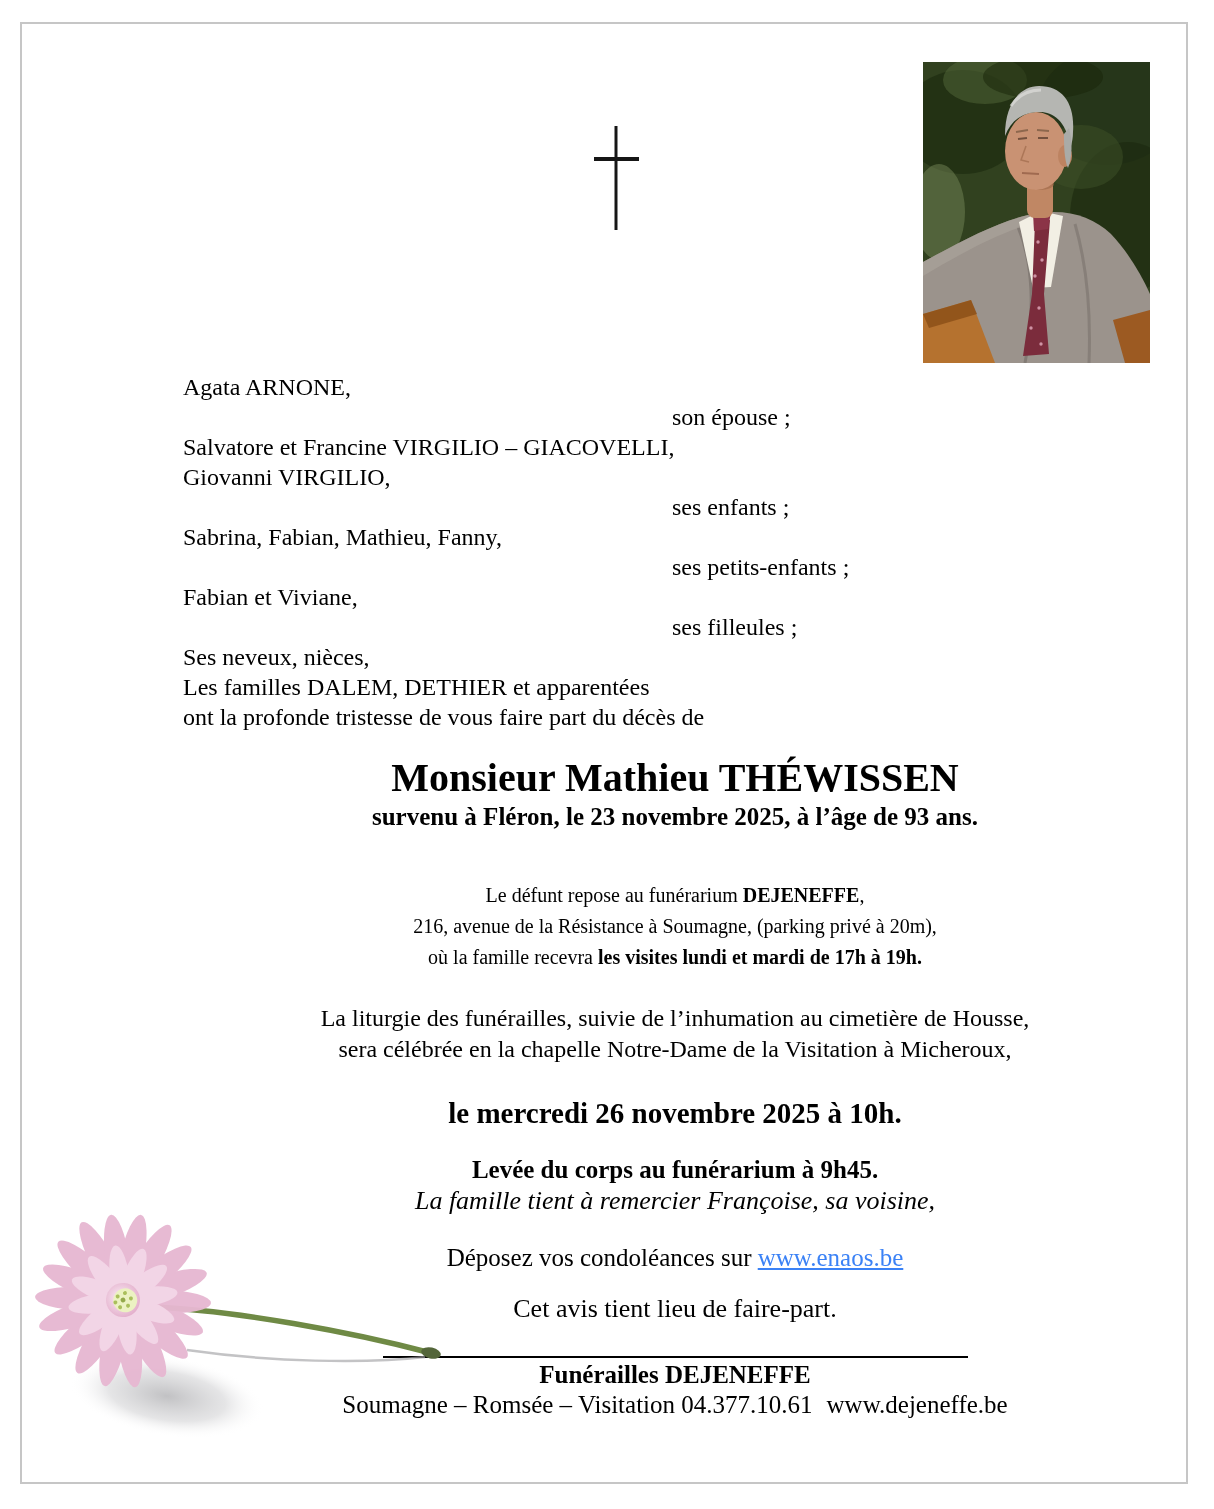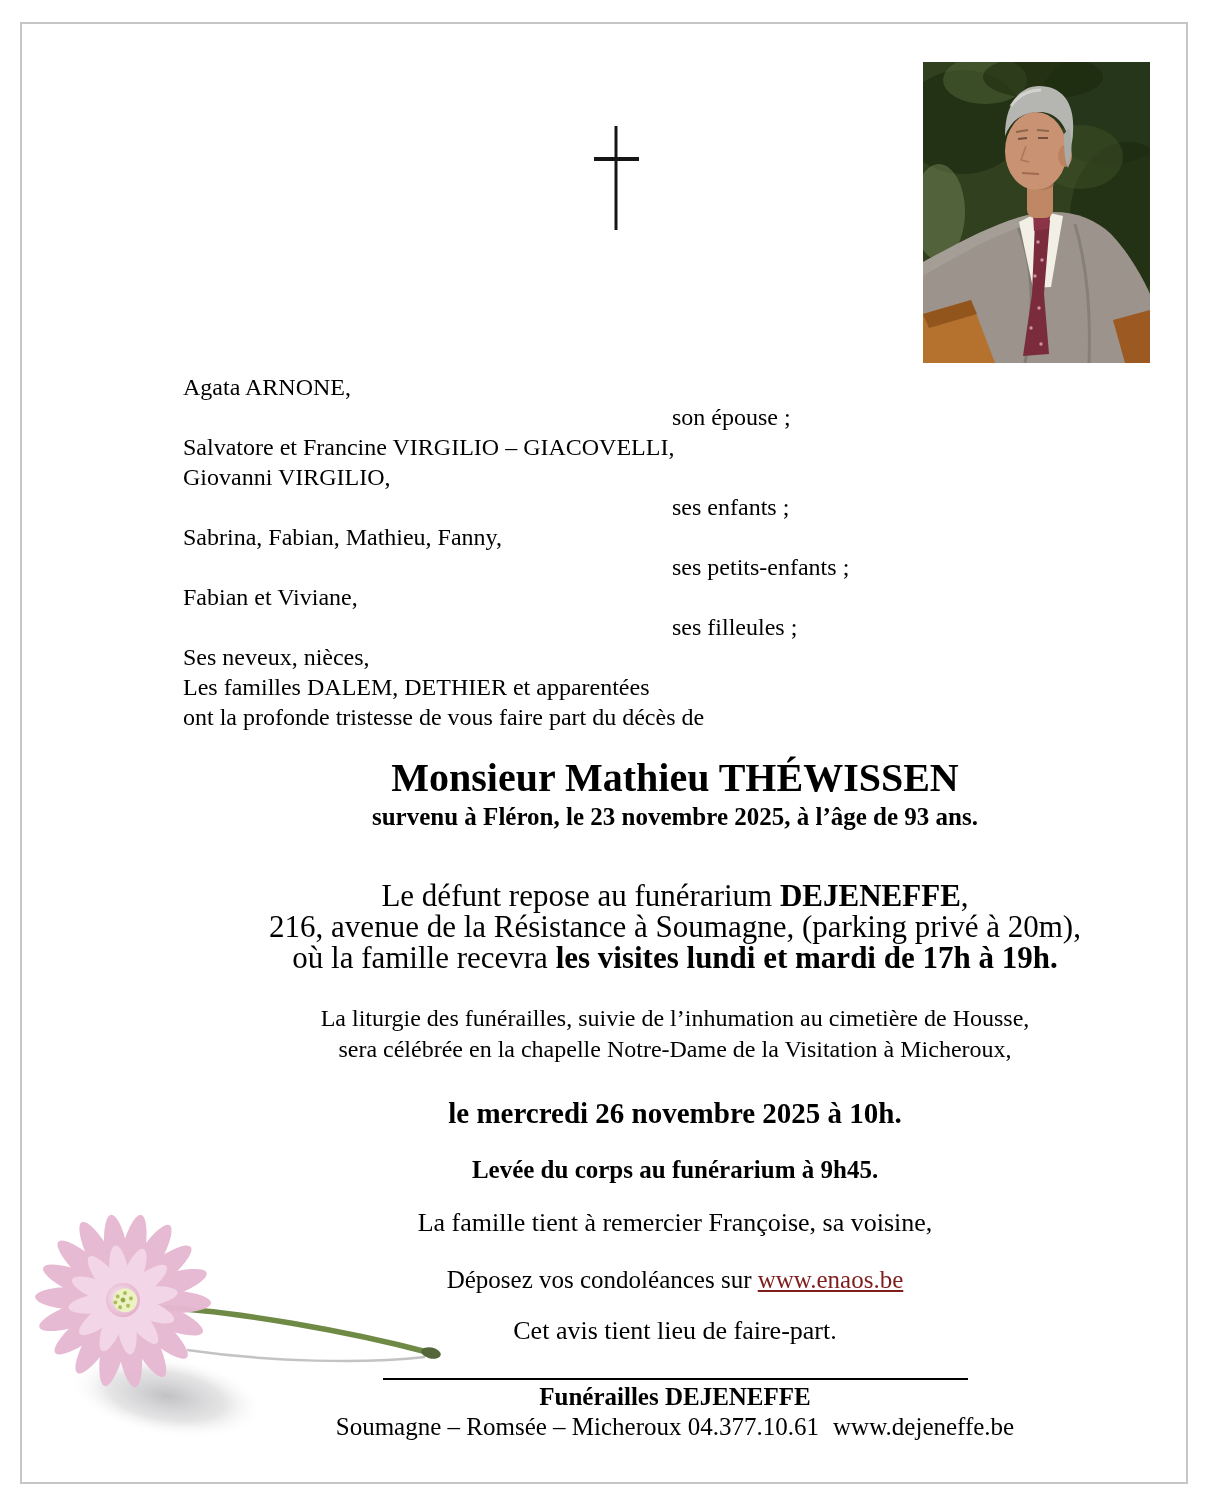--- a/index.html
+++ b/index.html
@@ -21,29 +21,29 @@
     position:absolute; left:183px; top:372px; width:960px;
     font-size:24px; line-height:30px; white-space:nowrap;
   }
   .names-block .name-line { }
   .names-block .indent { padding-left:489px; }
   .center-col {
     position:absolute; left:160px; top:756px; width:1030px; text-align:center;
   }
   .deceased-title { font-size:40px; font-weight:bold; line-height:44px; }
   .deceased-subtitle { font-size:25px; font-weight:bold; line-height:30px; margin-top:2px; }
-  .block-repose { margin-top:48px; font-size:31px; line-height:31px; }
+  .block-repose { margin-top:48px; font-size:20px; line-height:31px; }
   .block-liturgie { margin-top:30px; font-size:24px; line-height:31px; }
   .date-line { margin-top:28px; font-size:29px; font-weight:bold; line-height:40px; }
   .levee-line { margin-top:22px; font-size:25px; font-weight:bold; line-height:30px; }
-  .thanks-block { margin-top:22px; font-size:26px; line-height:32px; }
+  .thanks-block { font-size:26px; font-style:italic; line-height:32px; }
   .condolences-line { margin-top:26px; font-size:25px; line-height:30px; }
   .avis-line { margin-top:20px; font-size:26px; line-height:31px; }
   .bold-inline { font-weight:bold; }
-  .link { color:#7f1d1d; text-decoration:underline; cursor:pointer; }
+  .link { color:#3b82f6; text-decoration:underline; cursor:pointer; }
   .footer-rule { margin:32px auto 0; width:585px; height:0; border-top:2px solid #000; }
   .footer-name { margin-top:2px; font-size:25px; font-weight:bold; line-height:29px; }
   .footer-contact { font-size:25px; line-height:31px; }
   .footer-website { margin-left:14px; }
   .flower-wrap { position:absolute; left:35px; top:1200px; width:420px; height:270px; }
   .flower-wrap svg { display:block; width:100%; height:100%; }
 </style>
 </head>
 <body>
 
@@ -140,21 +140,21 @@
   <div class="thanks-block">
     <div>La famille tient à remercier Françoise, sa voisine,</div>
   </div>
 
   <div class="condolences-line"><span>Déposez vos condoléances sur </span><a class="link">www.enaos.be</a></div>
 
   <div class="avis-line">Cet avis tient lieu de faire-part.</div>
 
   <div class="footer-rule"></div>
   <div class="footer-name">Funérailles DEJENEFFE</div>
-  <div class="footer-contact"><span>Soumagne – Romsée – Micheroux 04.377.10.61</span><span class="footer-website">www.dejeneffe.be</span></div>
+  <div class="footer-contact"><span>Soumagne – Romsée – Visitation 04.377.10.61</span><span class="footer-website">www.dejeneffe.be</span></div>
 
 </div>
 
 <div class="flower-wrap">
   <svg viewBox="0 0 420 270">
     <defs>
       <radialGradient id="shadGrad" cx="50%" cy="50%" r="50%">
         <stop offset="0%" stop-color="#8f8f93" stop-opacity="0.55"></stop>
         <stop offset="60%" stop-color="#a8a8ac" stop-opacity="0.3"></stop>
         <stop offset="100%" stop-color="#ffffff" stop-opacity="0"></stop>

